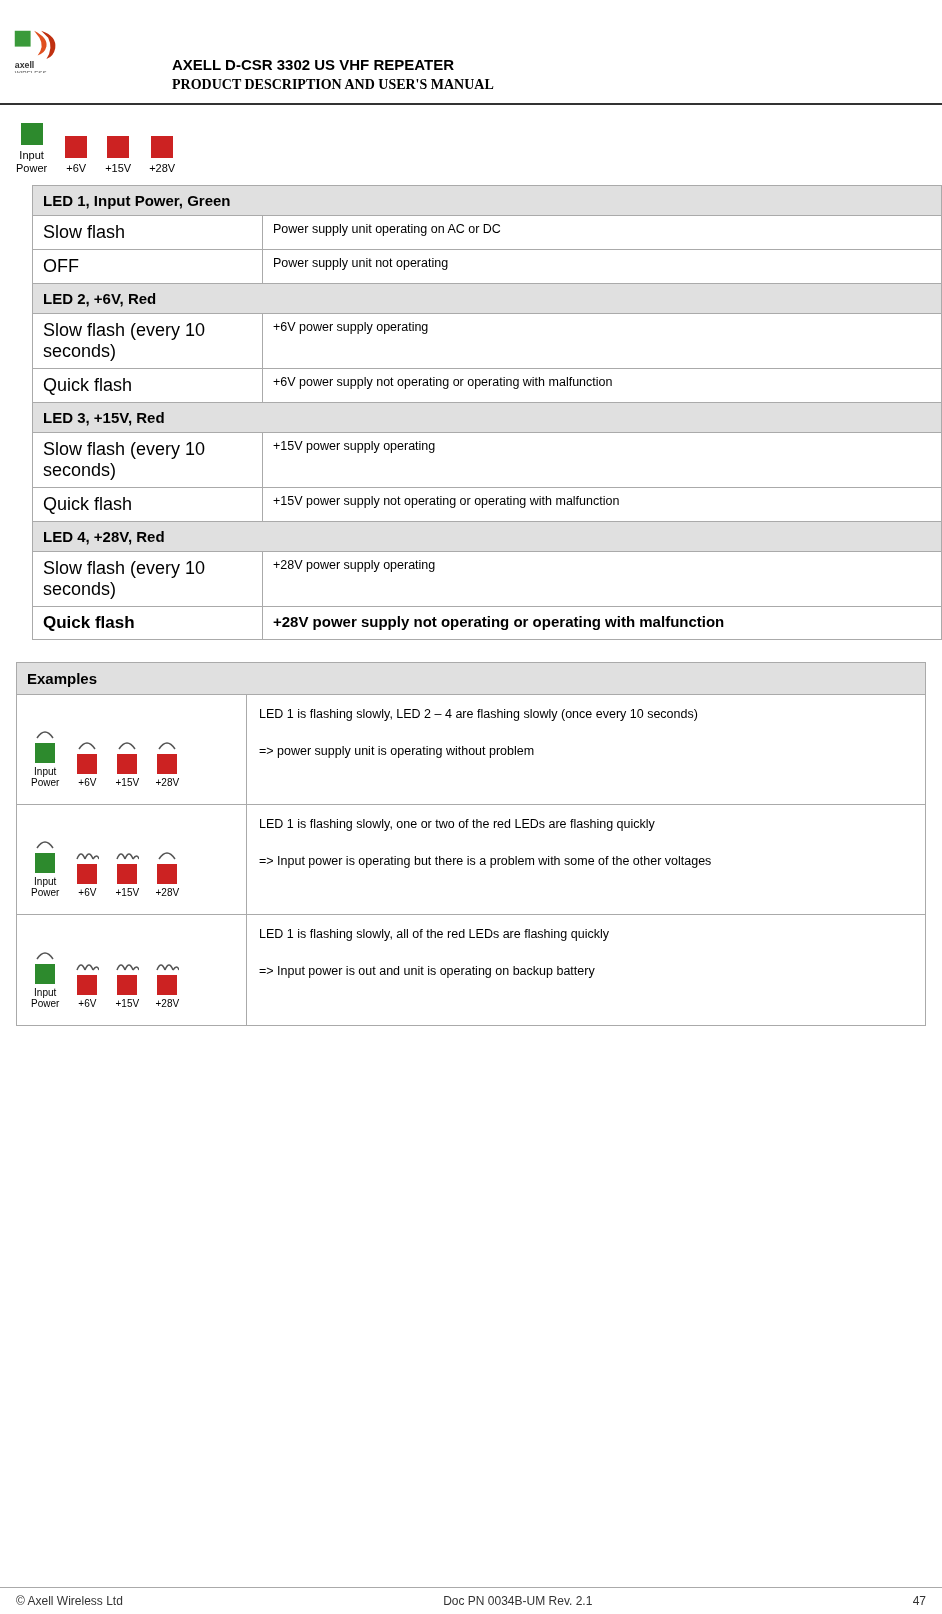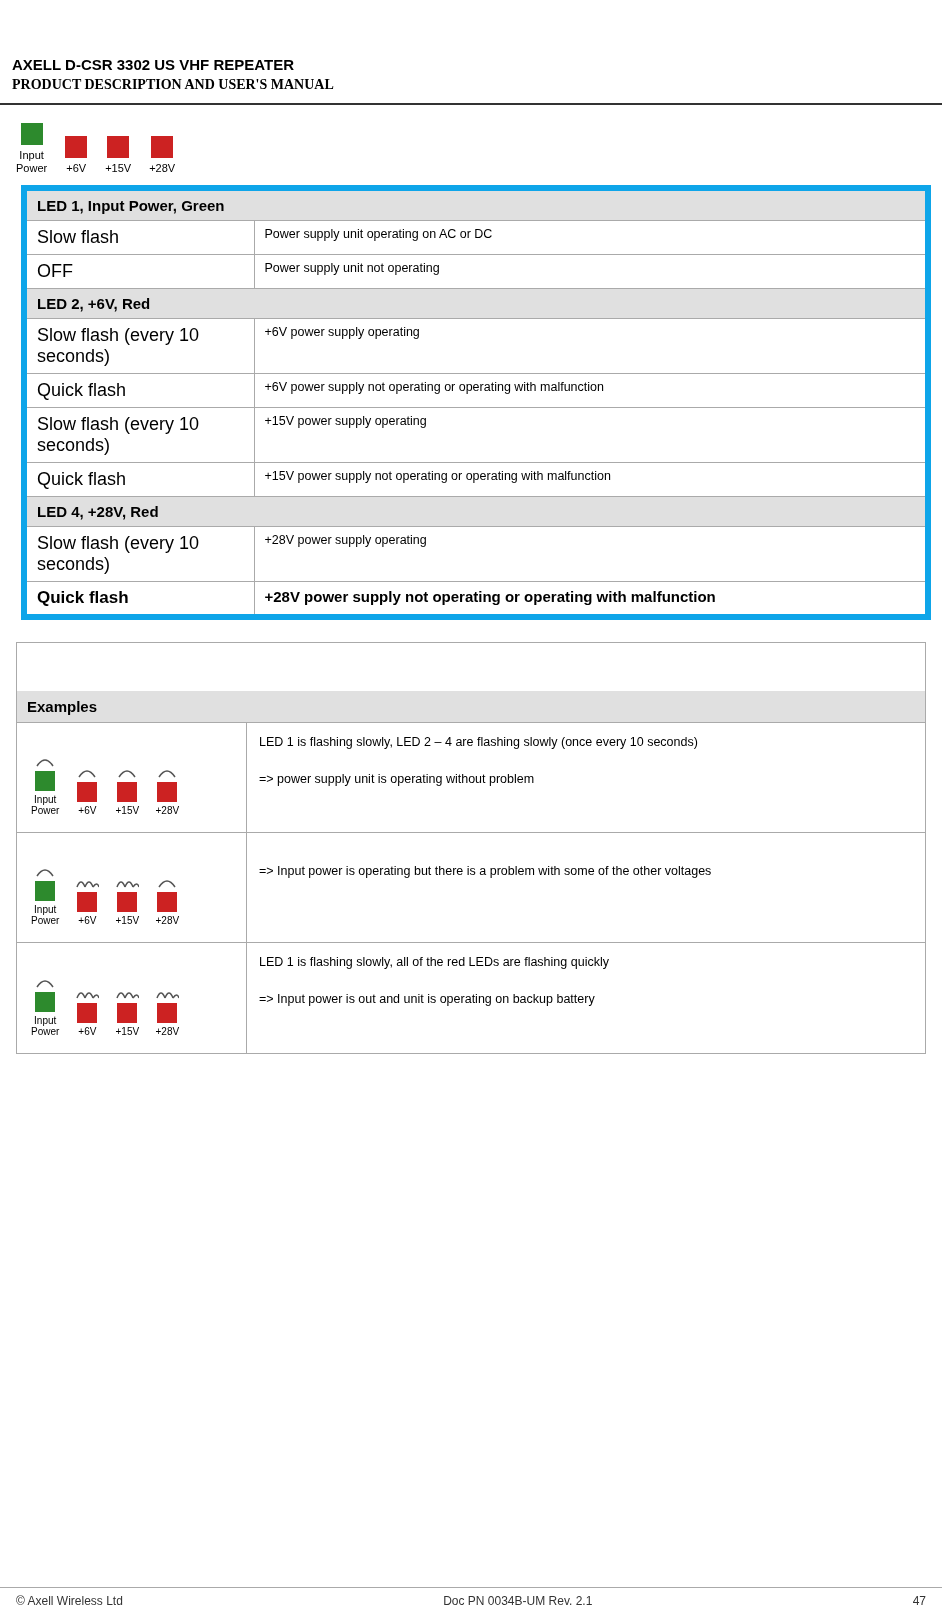--- a/index.html
+++ b/index.html
@@ -65,23 +65,23 @@
       width: 22px;
       height: 22px;
       display: inline-block;
     }
     .led-green { background: #2d8a2d; }
     .led-red { background: #cc2222; }
 
     
     .main-table {
       width: calc(100% - 32px);
-      margin: 0 21px;
+      margin: 0 32px;
       border-collapse: collapse;
-      border: 6px solid #0ea5e9;
+      border: 1px solid #0ea5e9;
     }
     .main-table td, .main-table th {
       border: 1px solid #aaa;
       padding: 6px 10px;
       vertical-align: top;
     }
     .section-header {
       background: #e0e0e0;
       font-size: 15px;
       font-weight: bold;
@@ -105,21 +105,20 @@
       width: calc(100% - 32px);
       margin: 22px 16px 0 16px;
       border: 1px solid #aaa;
     }
     .examples-header {
       background: #e0e0e0;
       font-size: 15px;
       font-weight: bold;
       padding: 7px 10px;
       border-bottom: 1px solid #aaa;
-      margin-top: 48px;
     }
     .example-row {
       display: flex;
       border-bottom: 1px solid #aaa;
       min-height: 110px;
     }
     .example-row:last-child {
       border-bottom: none;
     }
     .example-left {
@@ -170,20 +169,33 @@
       padding: 6px 16px;
       font-size: 12px;
       color: #333;
       margin-top: 12px;
     }
   </style>
 </head>
 <body>
 
 <div class="header">
+  <div class="logo-area">
+
+    <svg class="logo-svg" viewBox="0 0 100 50">
+
+      <rect x="2" y="2" width="18" height="18" fill="#3a9a3a"></rect>
+
+      <path d="M24 2 Q40 10 38 20 Q36 28 28 30 Q36 20 30 10 Z" fill="#e05020"></path>
+      <path d="M32 2 Q50 8 48 22 Q46 32 38 34 Q46 22 40 10 Z" fill="#c03010"></path>
+
+      <text x="2" y="44" font-family="Arial" font-weight="bold" font-size="10" fill="#333">axell</text>
+      <text x="2" y="52" font-family="Arial" font-size="7" fill="#555">WIRELESS</text>
+    </svg>
+  </div>
   <div class="header-title">
     <div class="line1">AXELL D-CSR 3302 US VHF REPEATER</div>
     <div class="line2">PRODUCT DESCRIPTION AND USER'S MANUAL</div>
   </div>
 </div>
 
 <div class="led-group">
 
   <div class="led-item">
     <div class="led-square led-green"></div>
@@ -226,20 +238,23 @@
   </tr>
   <tr>
     <td class="row-label">Slow flash (every 10 seconds)</td>
     <td class="row-value">+6V power supply operating</td>
   </tr>
   <tr>
     <td class="row-label">Quick flash</td>
     <td class="row-value">+6V power supply not operating or operating with malfunction</td>
   </tr>
 
+  <tr>
+    <td colspan="2" class="section-header">LED 3, +15V, Red</td>
+  </tr>
   <tr>
     <td class="row-label">Slow flash (every 10 seconds)</td>
     <td class="row-value">+15V power supply operating</td>
   </tr>
   <tr>
     <td class="row-label">Quick flash</td>
     <td class="row-value">+15V power supply not operating or operating with malfunction</td>
   </tr>
 
   <tr>
@@ -332,20 +347,21 @@
         <div class="flash-item">
           <svg width="24" height="16" viewBox="0 0 24 16">
             <path d="M4 14 Q12 2 20 14" class="arc-slow"></path>
           </svg>
           <div class="led-square led-red" style="width:20px;height:20px;"></div>
           <span style="font-size:10px;">+28V</span>
         </div>
       </div>
     </div>
     <div class="example-right">
+      <div>LED 1 is flashing slowly, one or two of  the red LEDs are flashing quickly</div>
       <br>
       <div>=&gt; Input power is operating but there is a problem with some of the other voltages</div>
     </div>
   </div>
 
   <div class="example-row">
     <div class="example-left">
       <div class="flash-row">
         <div class="flash-item">
           <svg width="24" height="16" viewBox="0 0 24 16">

